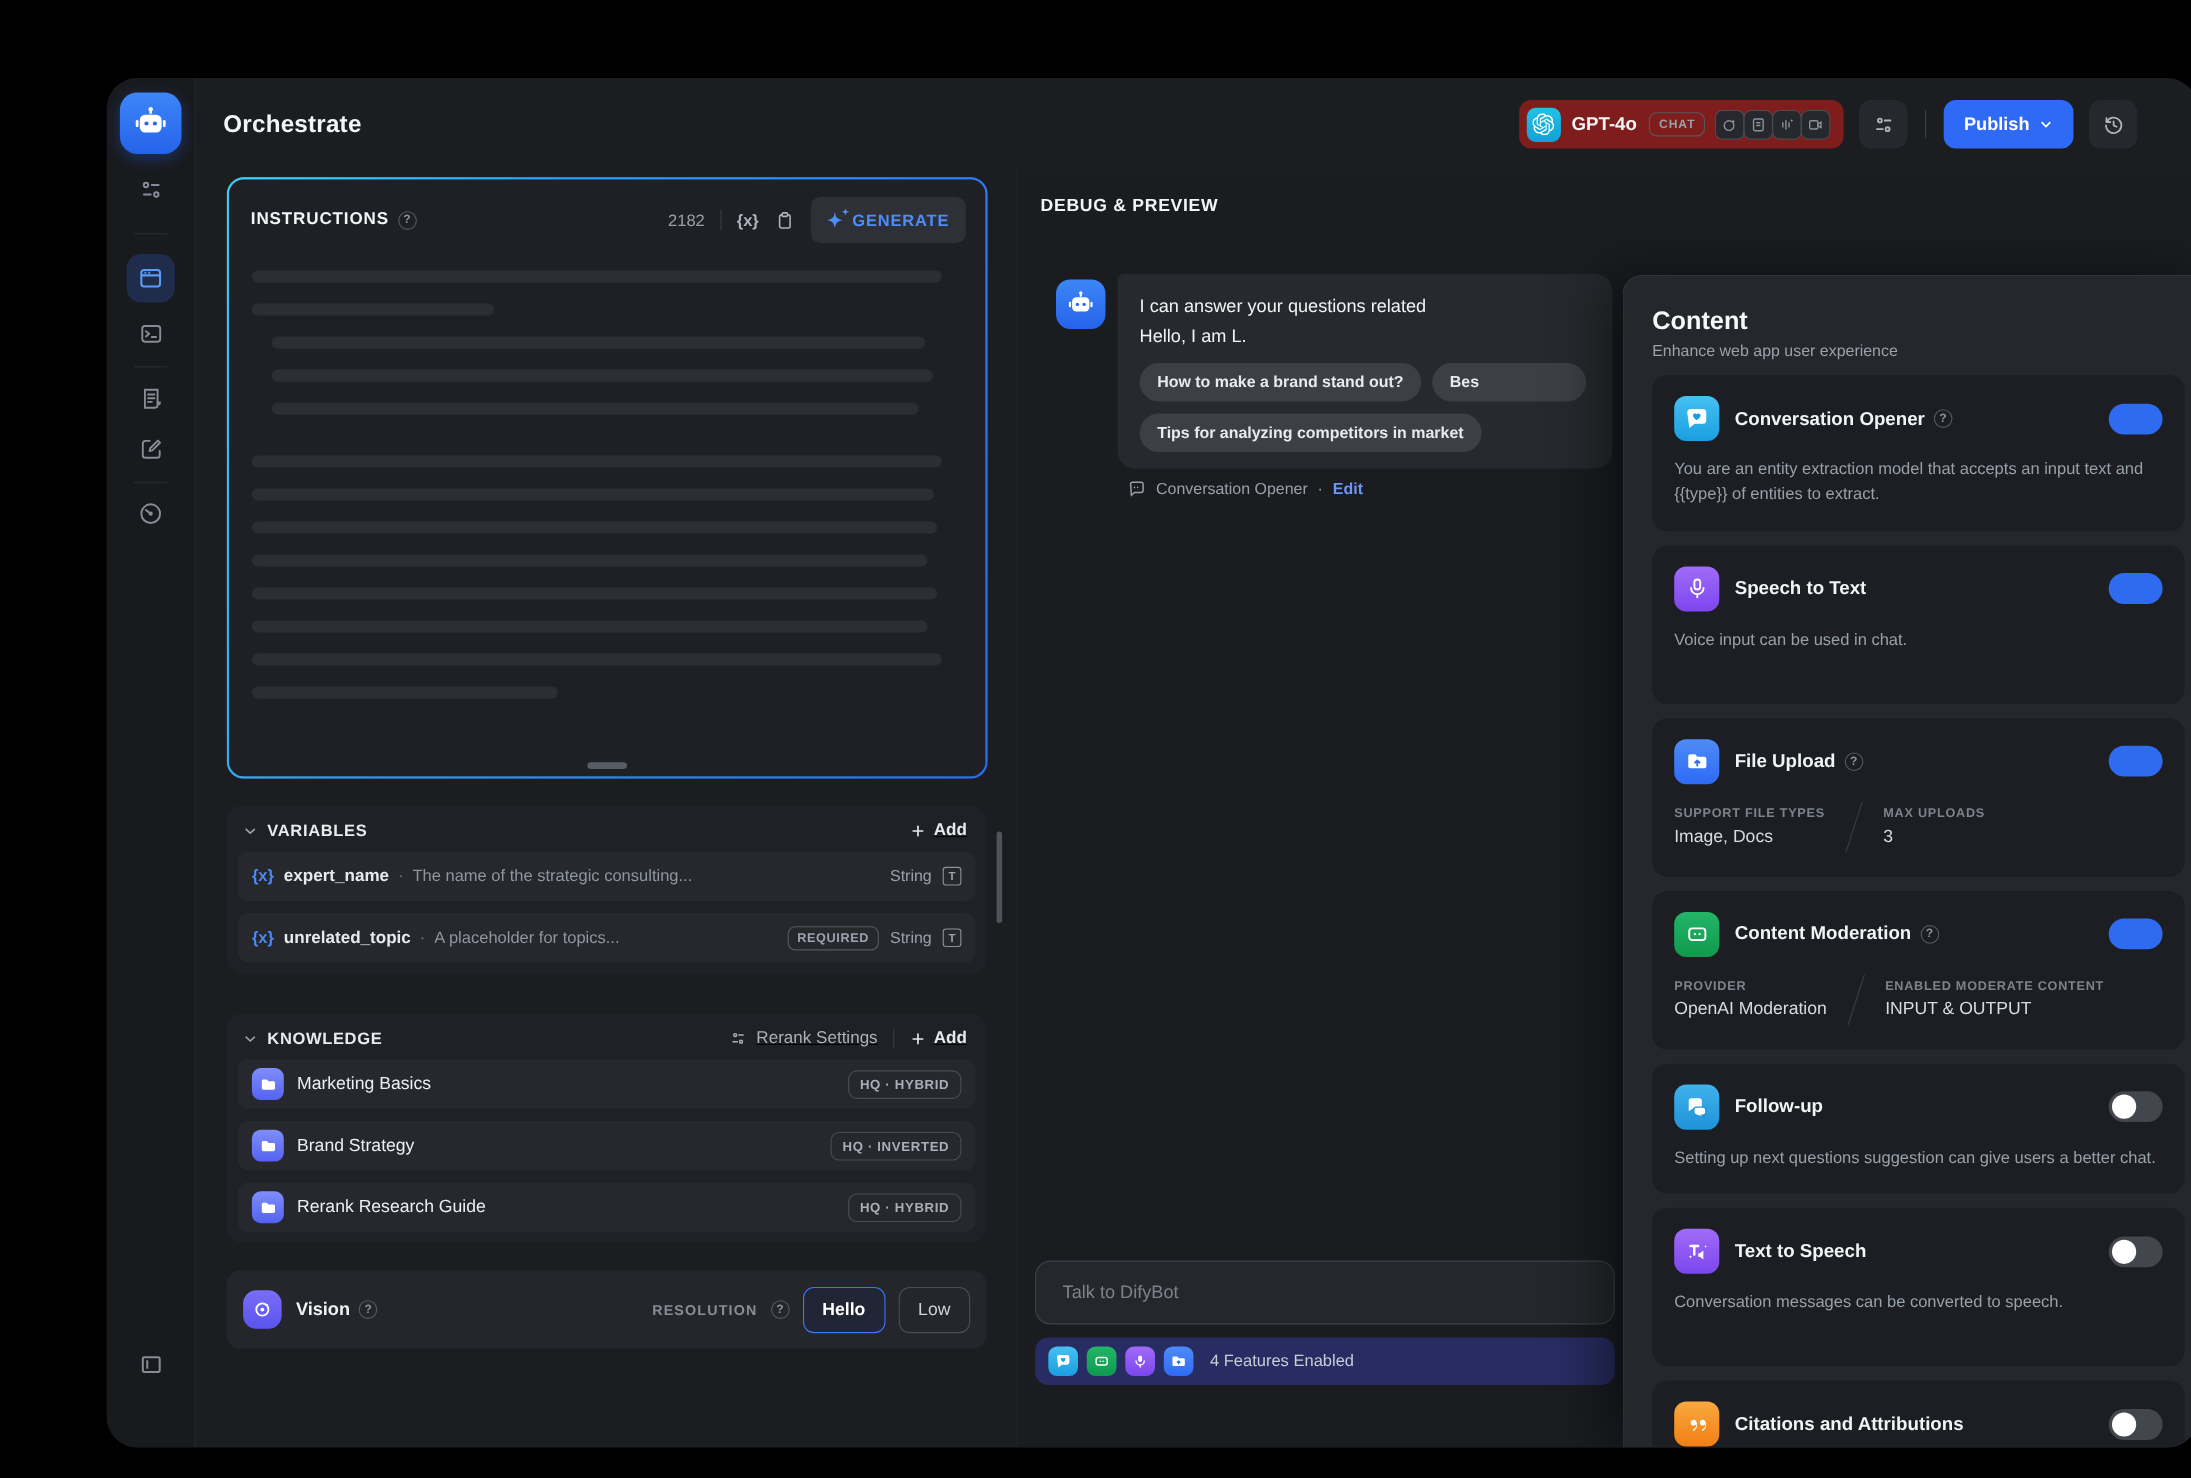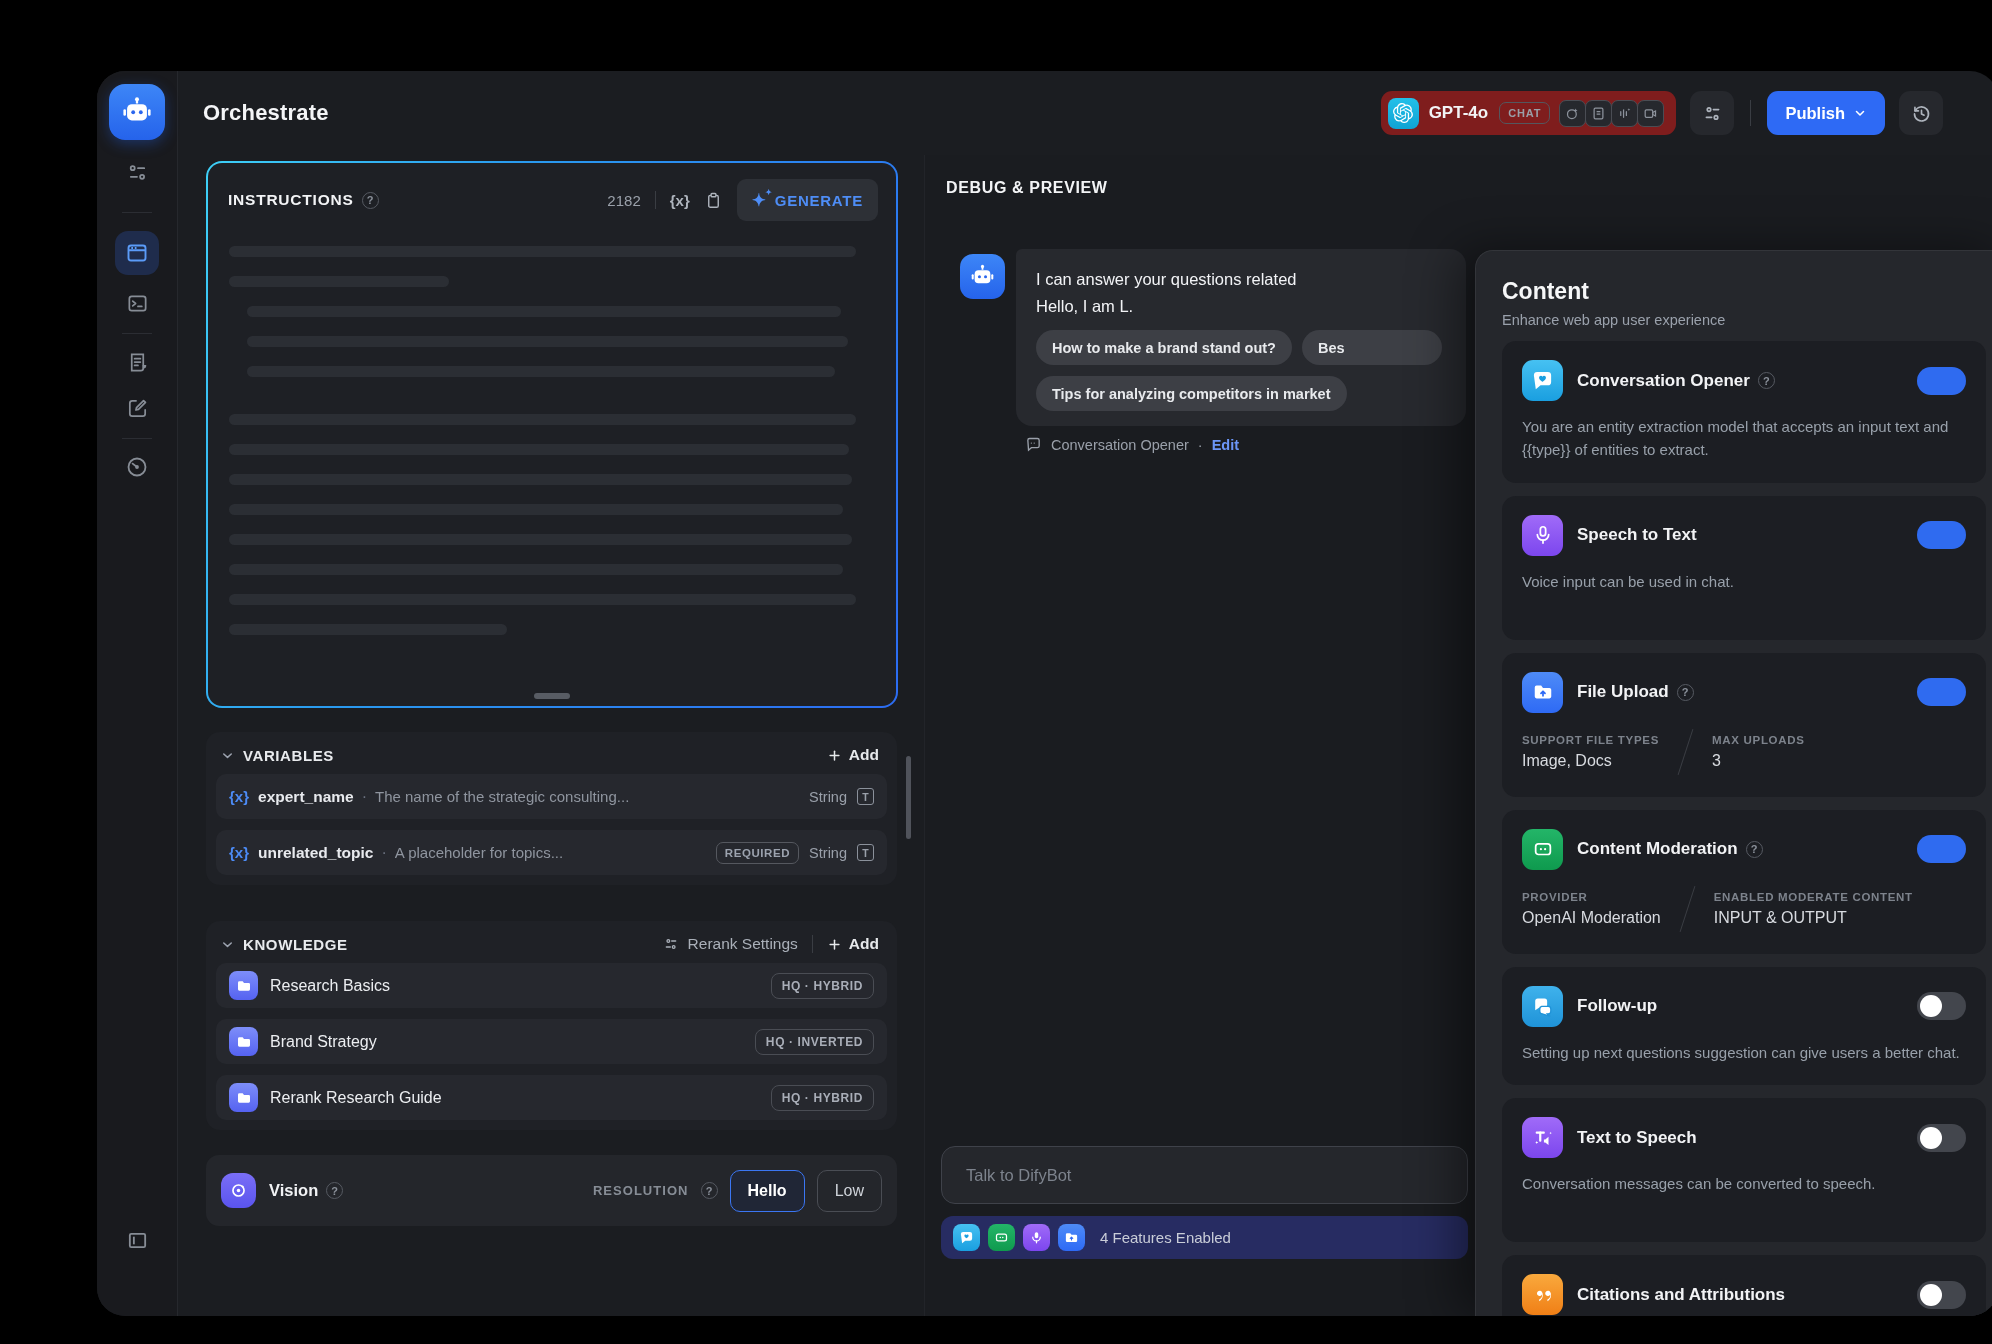--- a/index.html
+++ b/index.html
@@ -64,21 +64,21 @@
   .skel { height:11px; border-radius:5.5px; background:#2b2e34; margin-bottom:19px; }
   .skel.indent { margin-left:18px; }
   .skel.gap { margin-top:37px; }
   .drag-handle { position:absolute; left:50%; transform:translateX(-50%); bottom:7px; width:36px; height:6px; border-radius:3px; background:#585c64; cursor:ns-resize; }
 
   
   .section-card { background:#1f2126; border-radius:14px; padding:12px 10px 10px 10px; }
   .sec-head { display:flex; align-items:center; padding:2px 8px 10px 4px; }
   .chev { color:#9ca3af; margin-right:8px; display:flex; }
   .sec-title { font-size:15px; font-weight:700; letter-spacing:.04em; color:#e9ebee; }
-  .sec-actions { margin-left:auto; display:flex; align-items:center; gap:14px; }
+  .sec-actions { margin-left:auto; display:flex; align-items:center; gap:14px;text-decoration:underline; }
   .add-btn { display:flex; align-items:center; gap:7px; color:#e7e9ec; font-size:15.5px; font-weight:600; cursor:pointer; background:none; border:none; font-family:inherit; }
   .rerank { display:flex; align-items:center; gap:9px; color:#aab0b9; font-size:15.5px; cursor:pointer; }
   .mt577 { margin-top:24px; }
   .row { background:#26282e; border-radius:10px; height:45px; display:flex; align-items:center; padding:0 13px; margin-bottom:11px; }
   .row:last-child { margin-bottom:0; }
   .vx { color:#4c8bf5; font-weight:700; font-size:15px; }
   .vname { color:#e8eaee; font-size:15.5px; font-weight:600; margin-left:9px; }
   .dot-sep { color:#6b7280; margin:0 8px; }
   .vdesc { color:#8f959f; font-size:15px; white-space:nowrap; overflow:hidden; }
   .vright { margin-left:auto; display:flex; align-items:center; gap:10px; flex:0 0 auto; }
@@ -403,21 +403,21 @@
                 <span>Add</span>
               </button>
             </div>
           </div>
           <div class="row">
             <span class="k-icon">
               <svg width="16" height="16" viewBox="0 0 24 24" fill="#fff">
                     <path d="M3 7a2 2 0 0 1 2-2h5l2 2.5h7a2 2 0 0 1 2 2V17a2 2 0 0 1-2 2H5a2 2 0 0 1-2-2z"></path>
                   </svg>
             </span>
-            <span class="k-name">Research Basics</span>
+            <span class="k-name">Marketing Basics</span>
             <span class="k-badge">HQ · HYBRID</span>
           </div>
           <div class="row">
             <span class="k-icon">
               <svg width="16" height="16" viewBox="0 0 24 24" fill="#fff">
                     <path d="M3 7a2 2 0 0 1 2-2h5l2 2.5h7a2 2 0 0 1 2 2V17a2 2 0 0 1-2 2H5a2 2 0 0 1-2-2z"></path>
                   </svg>
             </span>
             <span class="k-name">Brand Strategy</span>
             <span class="k-badge">HQ · INVERTED</span>

